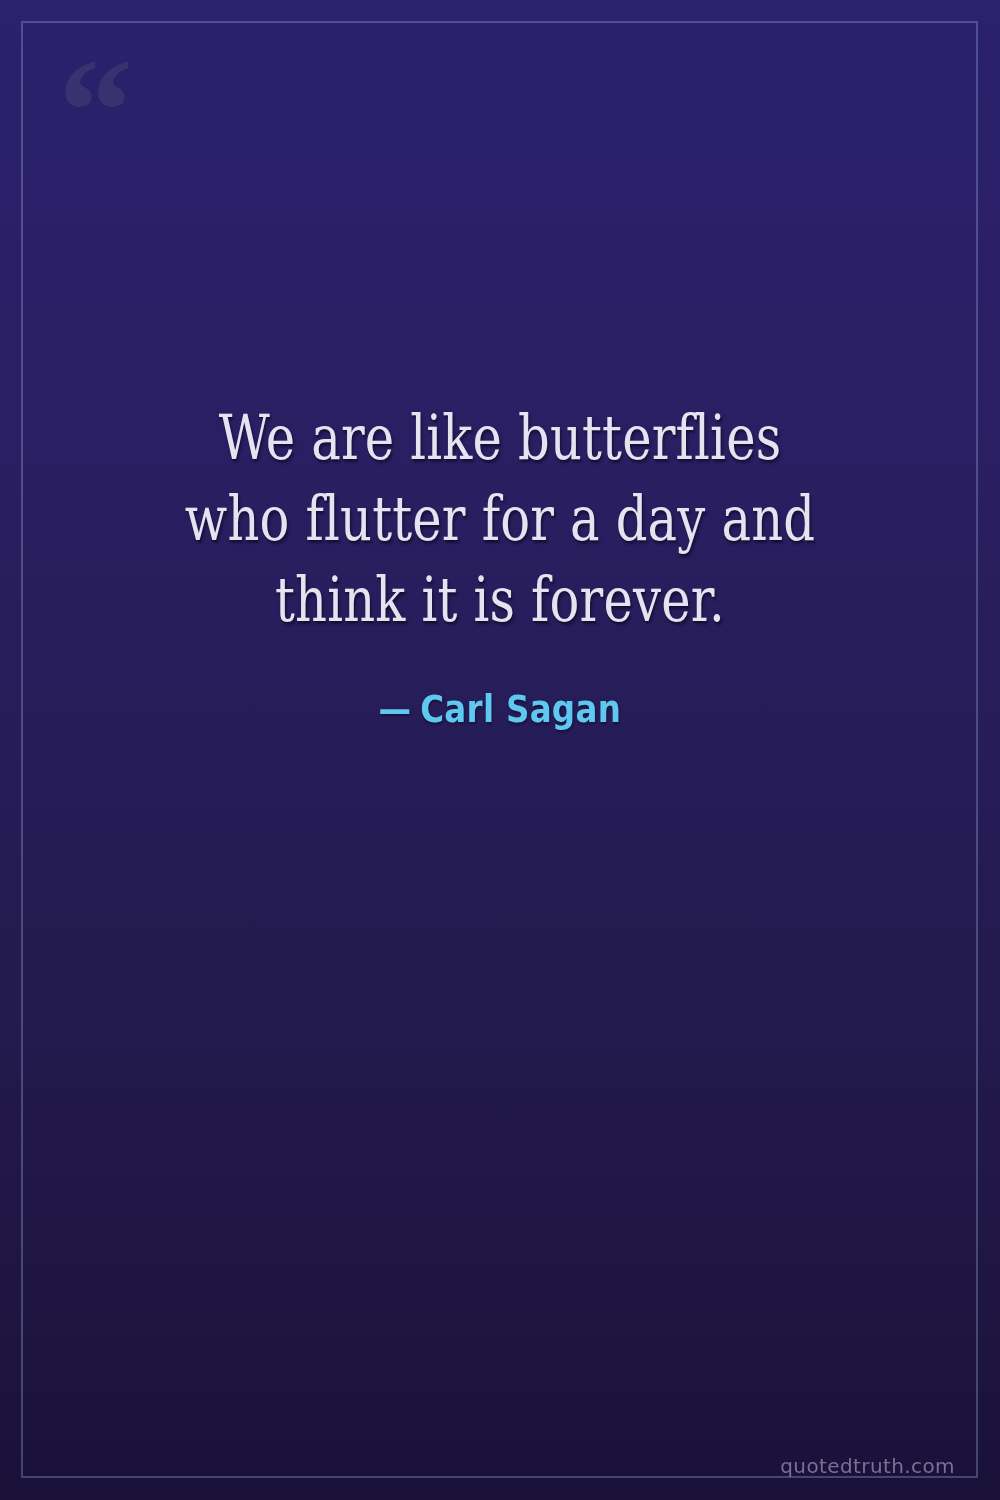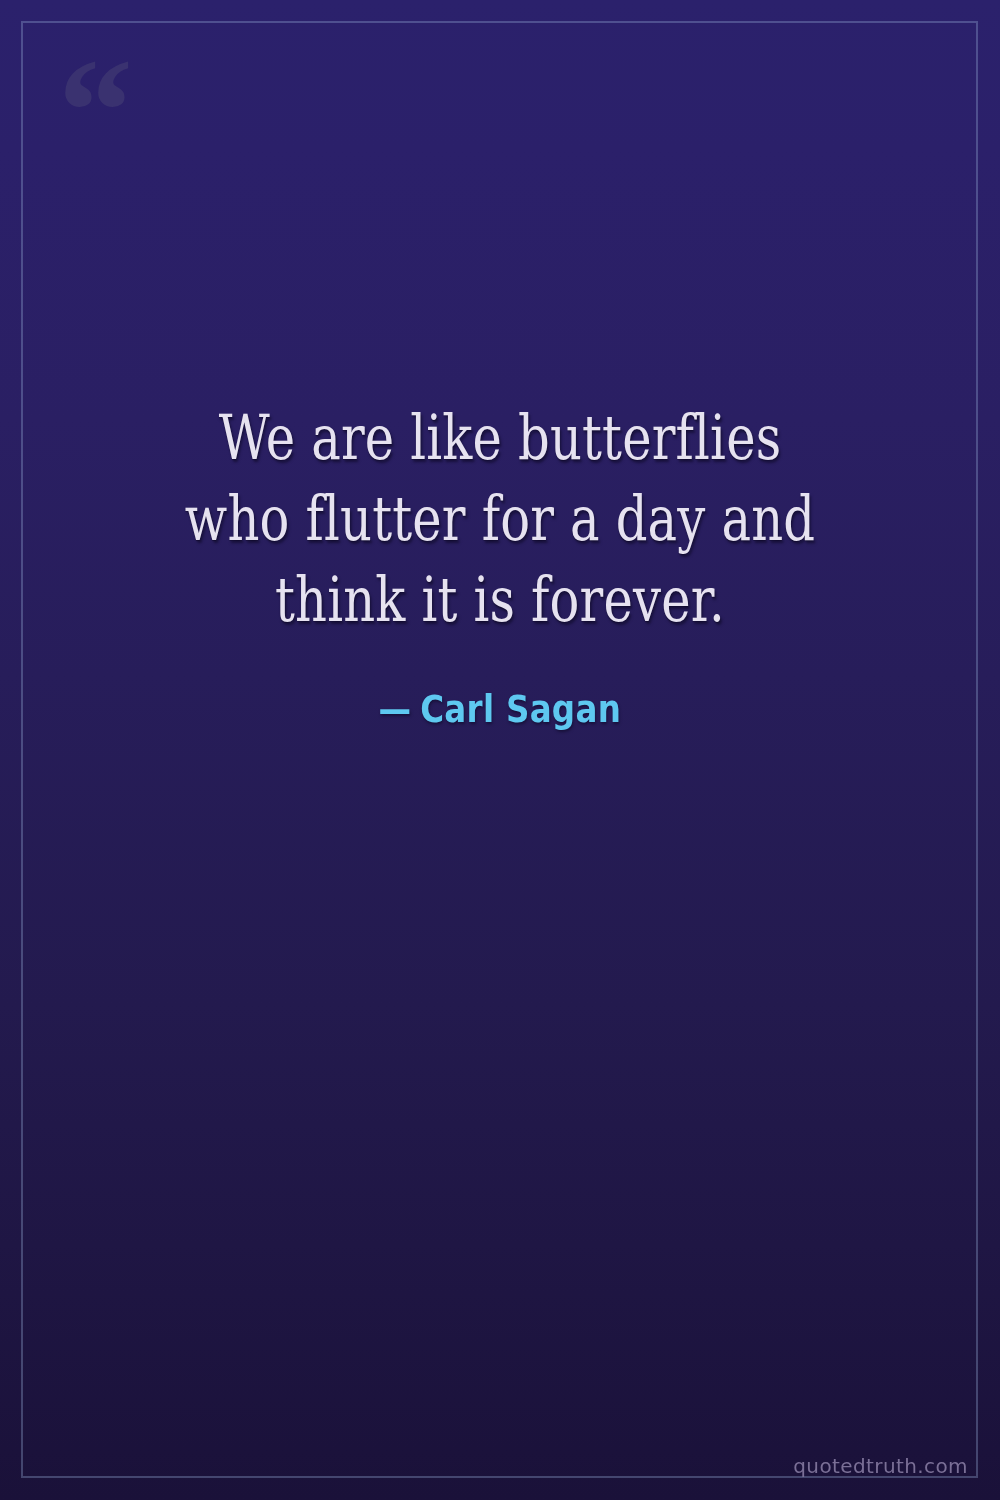--- a/index.html
+++ b/index.html
@@ -104,21 +104,21 @@
   }
 
   #author .dash {
     display: inline-block;
     margin-right: 10px;
   }
 
   
   #watermark {
     position: absolute;
-    right: 32px;
+    right: 45px;
     bottom: 22px;
     font-family: "DejaVu Sans", "Liberation Sans", sans-serif;
     font-size: 20px;
     font-weight: 400;
     color: #7a6f96;
     letter-spacing: 0.4px;
     user-select: none;
   }
 </style>
 </head>

